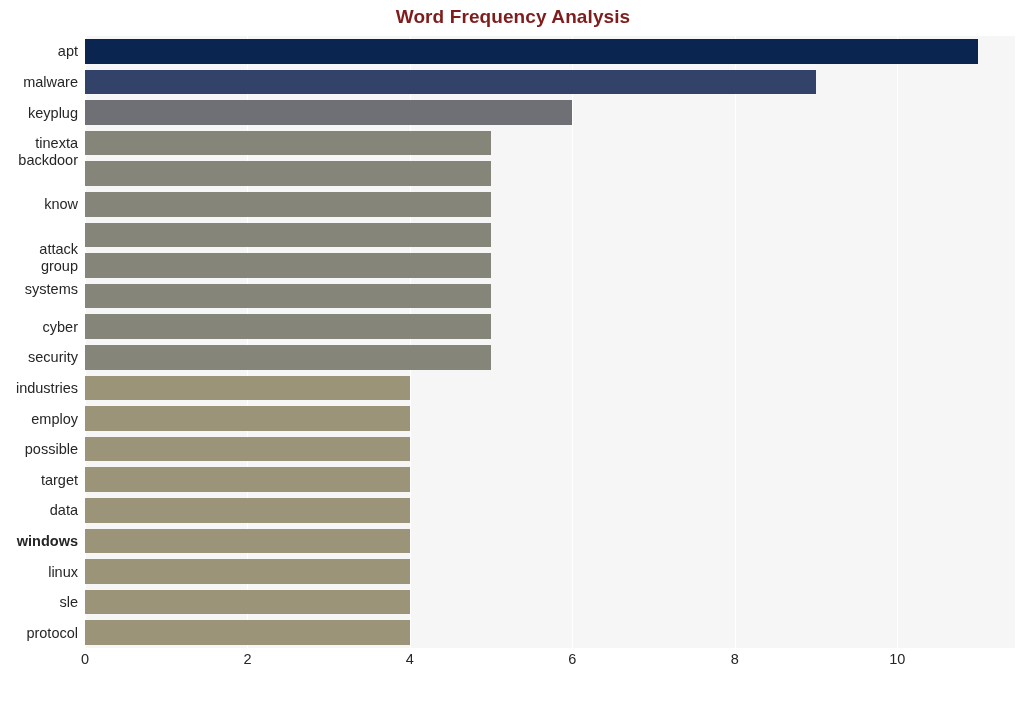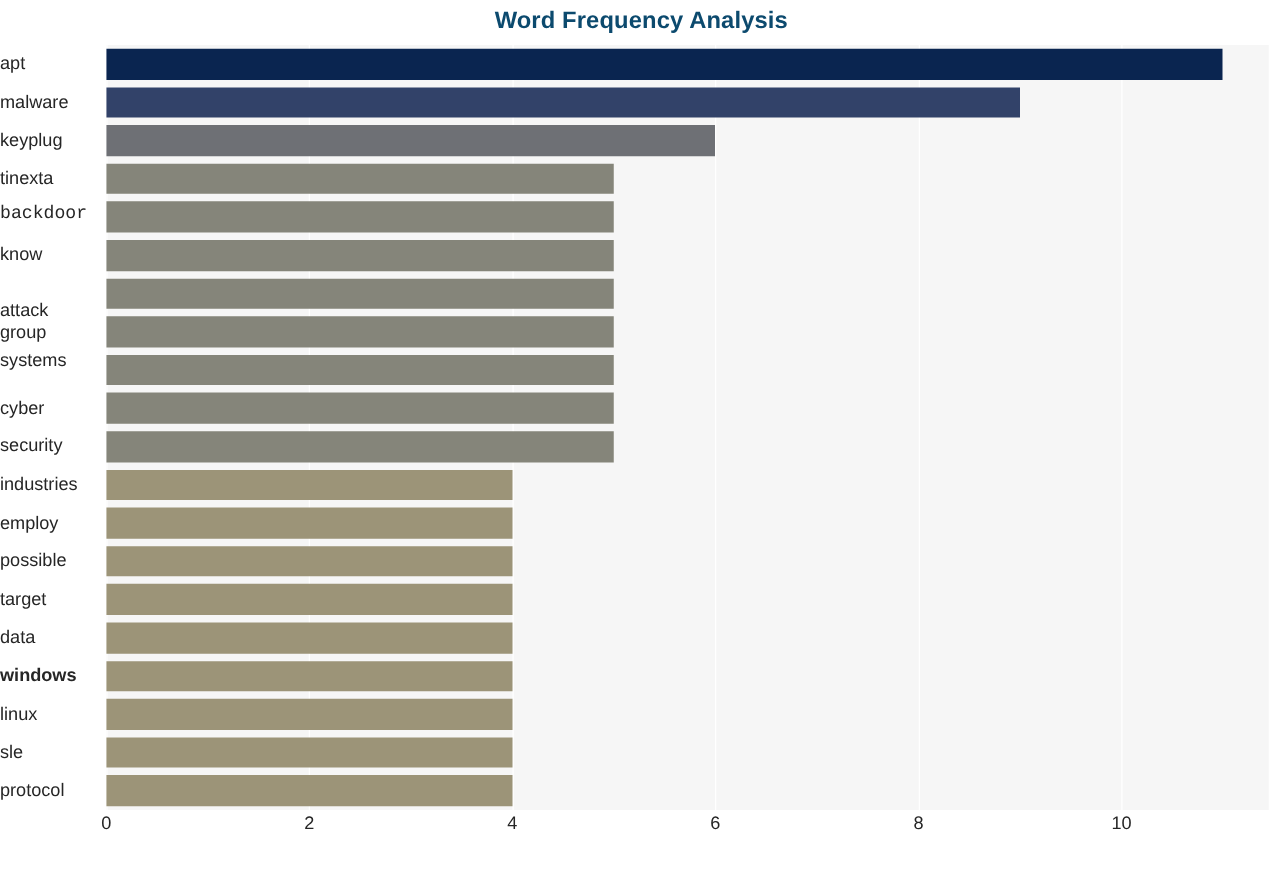--- a/index.html
+++ b/index.html
@@ -23,21 +23,21 @@
 
   
   #chart-title {
     position: absolute;
     left: 0;
     top: 6px;
     width: 1026px;
     text-align: center;
     font-size: 19px;
     font-weight: bold;
-    color: #0c4a6e;
+    color: #7f1d1d;
     letter-spacing: 0.1px;
   }
 
   
   #plot-area {
     position: absolute;
     left: 85px;
     top: 36px;
     width: 930px;
     height: 612px;
@@ -75,21 +75,21 @@
     position: absolute;
     left: 0;
     top: 36px;
     width: 78px;
     height: 612px;
   }
   .y-tick-label {
     position: absolute;
     right: 0;
     width: 78px;
-    text-align: left;
+    text-align: right;
     font-size: 14.5px;
     color: #262626;
     line-height: 1;
     white-space: nowrap;
   }
 
   
   #x-tick-labels {
     position: absolute;
     left: 85px;
@@ -155,21 +155,21 @@
         <div class="bar" title="sle: 4" style="top: 553.86px; height: 24.48px; width: 324.891px; background: rgb(156, 148, 120);"></div>
         <div class="bar" title="protocol: 4" style="top: 584.46px; height: 24.48px; width: 324.891px; background: rgb(156, 148, 120);"></div>
       </div>
   </div>
 
   <div id="y-tick-labels">
       <div class="y-tick-label" style="top: 8.3px;">apt</div>
       <div class="y-tick-label" style="top: 38.9px;">malware</div>
       <div class="y-tick-label" style="top: 69.5px;">keyplug</div>
       <div class="y-tick-label" style="top: 100.1px;">tinexta</div>
-      <div class="y-tick-label" style="top: 128px; font-family: Liberation Mono, monospace;">backdoor</div>
+      <div class="y-tick-label" style="top: 117px;">backdoor</div>
       <div class="y-tick-label" style="top: 161.3px;">know</div>
       <div class="y-tick-label" style="top: 206px;">attack</div>
       <div class="y-tick-label" style="top: 222.5px;">group</div>
       <div class="y-tick-label" style="top: 246px;">systems</div>
       <div class="y-tick-label" style="top: 283.7px;">cyber</div>
       <div class="y-tick-label" style="top: 314.3px;">security</div>
       <div class="y-tick-label" style="top: 344.9px;">industries</div>
       <div class="y-tick-label" style="top: 375.5px;">employ</div>
       <div class="y-tick-label" style="top: 406.1px;">possible</div>
       <div class="y-tick-label" style="top: 436.7px;">target</div>

